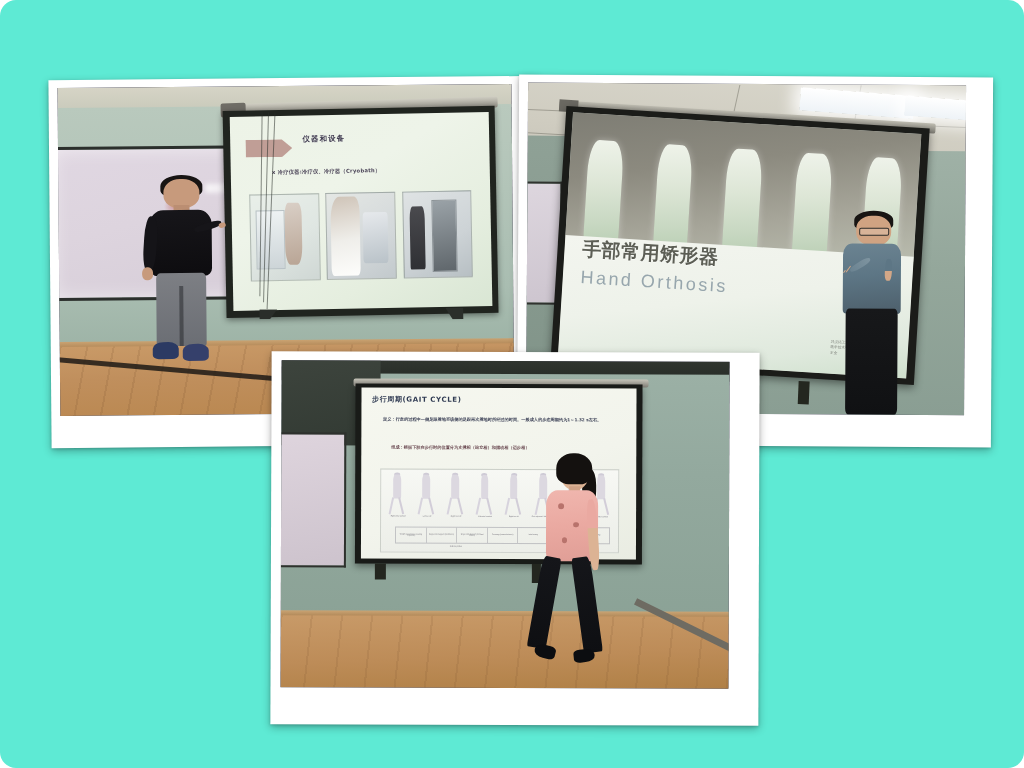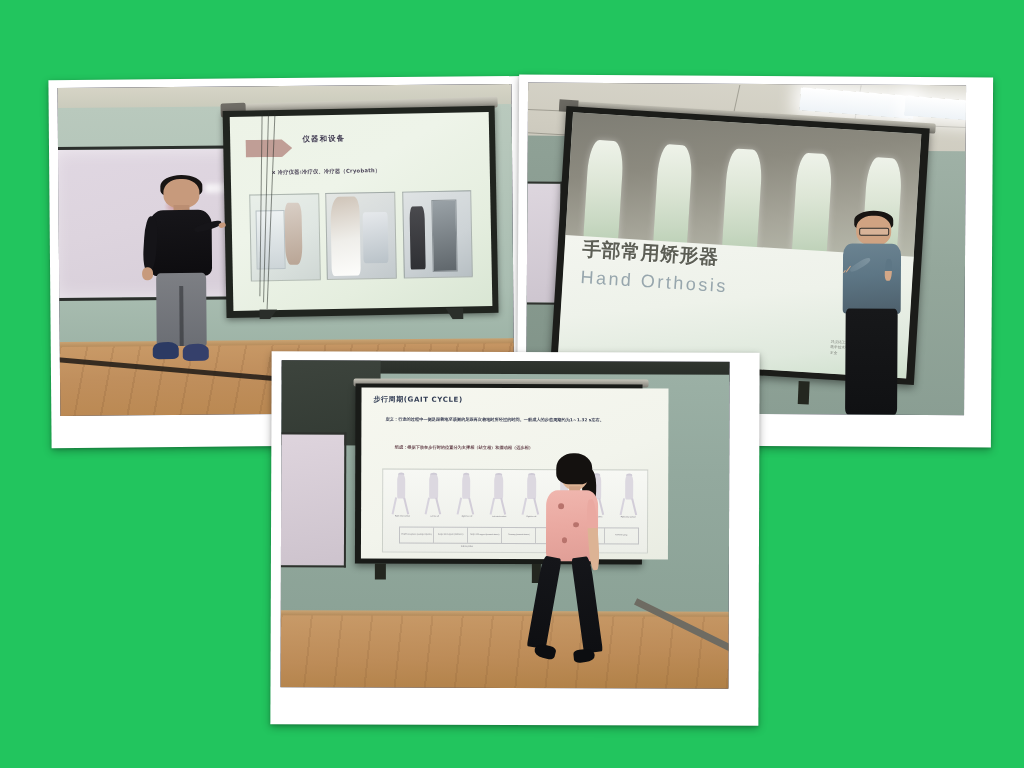--- a/index.html
+++ b/index.html
@@ -1,20 +1,20 @@
 <!DOCTYPE html>
 <html><head>
 <meta charset="utf-8">
 <style>
   html,body{margin:0;padding:0;}
   body{
     width:1024px;height:768px;background:#ffffff;overflow:hidden;
     font-family:"Liberation Sans",sans-serif;position:relative;
   }
-  .stage{position:absolute;inset:0;background:#22c55e;}
+  .stage{position:absolute;inset:0;background:#5eead4;border-radius:16px;}
 
   
   .photo{
     position:absolute;
     background:#ffffff;
     box-shadow:0 3px 9px rgba(0,0,0,.30), 0 1px 3px rgba(0,0,0,.18);
     overflow:hidden;
   }
   .photo .inner{position:absolute;overflow:hidden;background:#445;}
   .photo .scene{position:absolute;inset:0;overflow:hidden;}
@@ -221,21 +221,21 @@
   .p3 .floor{
     position:absolute;left:0;top:78%;width:100%;height:22%;
     background:
       repeating-linear-gradient(96deg, rgba(120,80,45,.14) 0 2px, rgba(0,0,0,0) 2px 30px),
       linear-gradient(178deg,#c89a68,#bd8c58 55%,#b08046 100%);
   }
   .p3 .skirt{position:absolute;left:0;top:76.5%;width:100%;height:2.4%;background:linear-gradient(180deg,#caa474,#a67c4c);}
   .p3 .rail{position:absolute;right:-4%;top:80%;width:26%;height:2%;background:#6e6b62;transform:rotate(26deg);}
   .p3 .roller{position:absolute;left:16%;top:5.5%;width:66%;height:2.4%;background:linear-gradient(180deg,#c6c4b9,#84827a);border-radius:2px;}
   .p3 .screen{position:absolute;left:16.5%;top:7%;width:64%;height:55%;background:#191b18;box-shadow:0 3px 7px rgba(0,0,0,.4);}
-  .p3 .slide{position:absolute;left:2%;top:2.5%;width:96%;height:95%;background:linear-gradient(160deg,#f6f7ef,#f2f4ec 55%,#e9ece2);overflow:hidden;padding-left:32px;}
+  .p3 .slide{position:absolute;left:2%;top:2.5%;width:96%;height:95%;background:linear-gradient(160deg,#f6f7ef,#f2f4ec 55%,#e9ece2);overflow:hidden;}
   .p3 .slide .s-title{
     position:absolute;left:4%;top:4%;font-size:7px;font-weight:700;color:#2f3a52;
     letter-spacing:.6px;font-family:"DejaVu Sans",sans-serif;
   }
   .p3 .slide .s-b1{
     position:absolute;left:8%;top:17%;width:88%;font-size:4.2px;line-height:1.55;font-weight:700;
     color:#3a3f55;font-family:"DejaVu Sans",sans-serif;
   }
   .p3 .slide .s-b2{
     position:absolute;left:11%;top:33%;width:84%;font-size:4.2px;line-height:1.55;font-weight:700;

